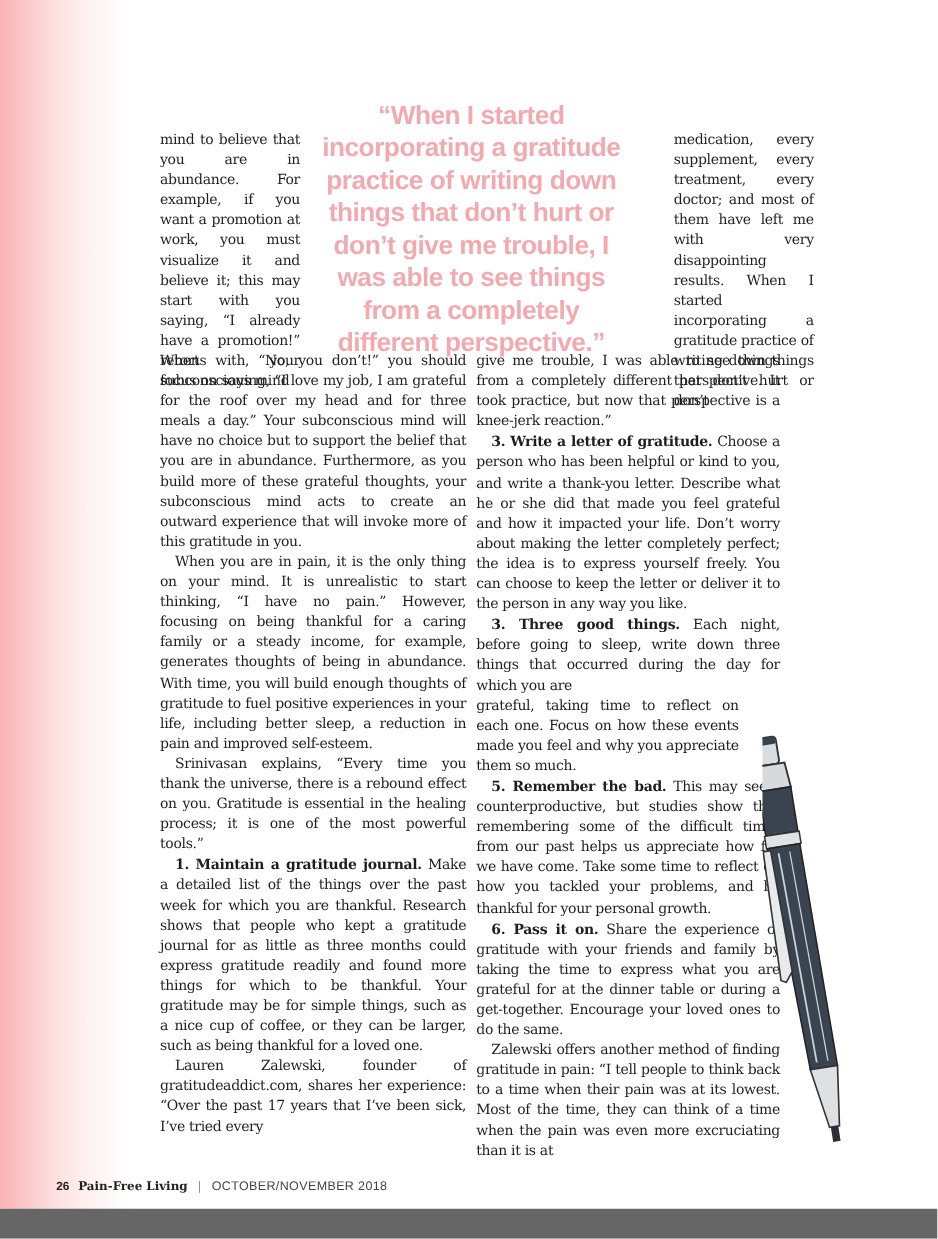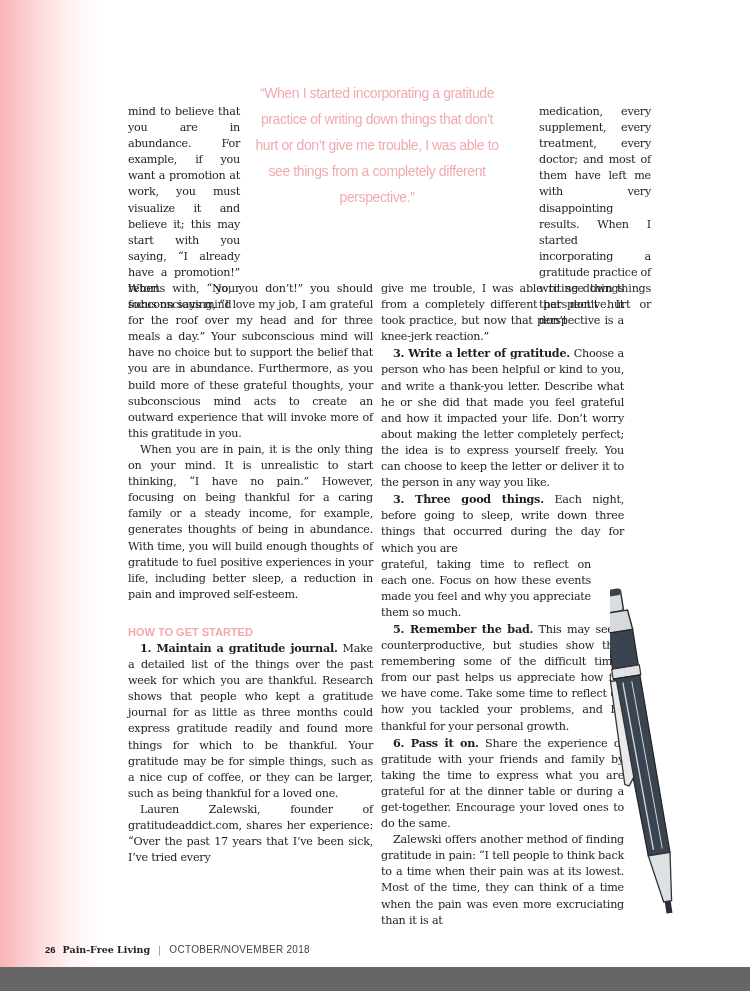--- a/index.html
+++ b/index.html
@@ -19,21 +19,21 @@
 
   .col-left-top { left: 128px; top: 104px; width: 112px; }
   .col-right-top { left: 539px; top: 104px; width: 112px; }
   .col-left { left: 128px; top: 281px; width: 245px; }
   .col-right { left: 381px; top: 281px; width: 243px; }
 
   .narrow { width: 210px; display: block; }
 
   .pullquote {
     position: absolute; left: 252px; top: 80px; width: 250px;
-    font-family: "Liberation Sans", sans-serif; font-weight: normal; font-size: 14px;
+    font-family: "Liberation Sans", sans-serif; font-weight: bold; font-size: 21px;
     line-height: 26px; text-align: center; color: #f2aab1; letter-spacing: -0.4px;
   }
 
   .subhead {
     font-family: "Liberation Sans", sans-serif; font-weight: bold; font-size: 11px;
     color: #f2a9ae; letter-spacing: 0px; margin-top: 21px; text-align: left;
   }
 
   .footer { position: absolute; left: 45px; top: 944px; font-size: 9.5px; color: #222; white-space: nowrap; }
   .footer .pn { font-weight: bold; font-family: Liberation Sans, sans-serif; margin-right: 4px; }
@@ -54,21 +54,21 @@
   <p>mind to believe that you are in abundance. For example, if you want a promotion at work, you must visualize it and believe it; this may start with you saying, “I already have a promotion!” When your subconscious mind</p>
 </div>
 
 <div class="col col-right-top">
   <p>medication, every supplement, every treatment, every doctor; and most of them have left me with very disappointing results. When I started incorporating a gratitude practice of writing down things that don’t hurt or don’t</p>
 </div>
 
 <div class="col col-left">
   <p>retorts with, “No, you don’t!” you should focus on saying, “I love my job, I am grateful for the roof over my head and for three meals a day.” Your subconscious mind will have no choice but to support the belief that you are in abundance. Furthermore, as you build more of these grateful thoughts, your subconscious mind acts to create an outward experience that will invoke more of this gratitude in you.</p>
   <p class="indent">When you are in pain, it is the only thing on your mind. It is unrealistic to start thinking, “I have no pain.” However, focusing on being thankful for a caring family or a steady income, for example, generates thoughts of being in abundance. With time, you will build enough thoughts of gratitude to fuel positive experiences in your life, including better sleep, a reduction in pain and improved self-esteem.</p>
-  <div class="subhead">HOW TO GET STARTED</div>
+  <p class="indent">Srinivasan explains, “Every time you thank the universe, there is a rebound effect on you. Gratitude is essential in the healing process; it is one of the most powerful tools.”</p>
   <p class="indent"><b>1. Maintain a gratitude journal.</b><span> Make a detailed list of the things over the past week for which you are thankful. Research shows that people who kept a gratitude journal for as little as three months could express gratitude readily and found more things for which to be thankful. Your gratitude may be for simple things, such as a nice cup of coffee, or they can be larger, such as being thankful for a loved one.</span></p>
   <p class="indent">Lauren Zalewski, founder of gratitudeaddict.com, shares her experience: “Over the past 17 years that I’ve been sick, I’ve tried every</p>
 </div>
 
 <div class="col col-right">
   <p>give me trouble, I was able to see things from a completely different perspective. It took practice, but now that perspective is a knee-jerk reaction.”</p>
   <p class="indent"><b>3. Write a letter of gratitude.</b><span> Choose a person who has been helpful or kind to you, and write a thank-you letter. Describe what he or she did that made you feel grateful and how it impacted your life. Don’t worry about making the letter completely perfect; the idea is to express yourself freely. You can choose to keep the letter or deliver it to the person in any way you like.</span></p>
   <p class="indent"><b>3. Three good things.</b><span> Each night, before going to sleep, write down three things that occurred during the day for which you are</span></p>
   <p class="narrow">grateful, taking time to reflect on each one. Focus on how these events made you feel and why you appreciate them so much.</p>
   <p class="indent"><b>5. Remember the bad.</b><span> This may seem counterproductive, but studies show that remembering some of the difficult times from our past helps us appreciate how far we have come. Take some time to reflect on how you tackled your problems, and be thankful for your personal growth.</span></p>

